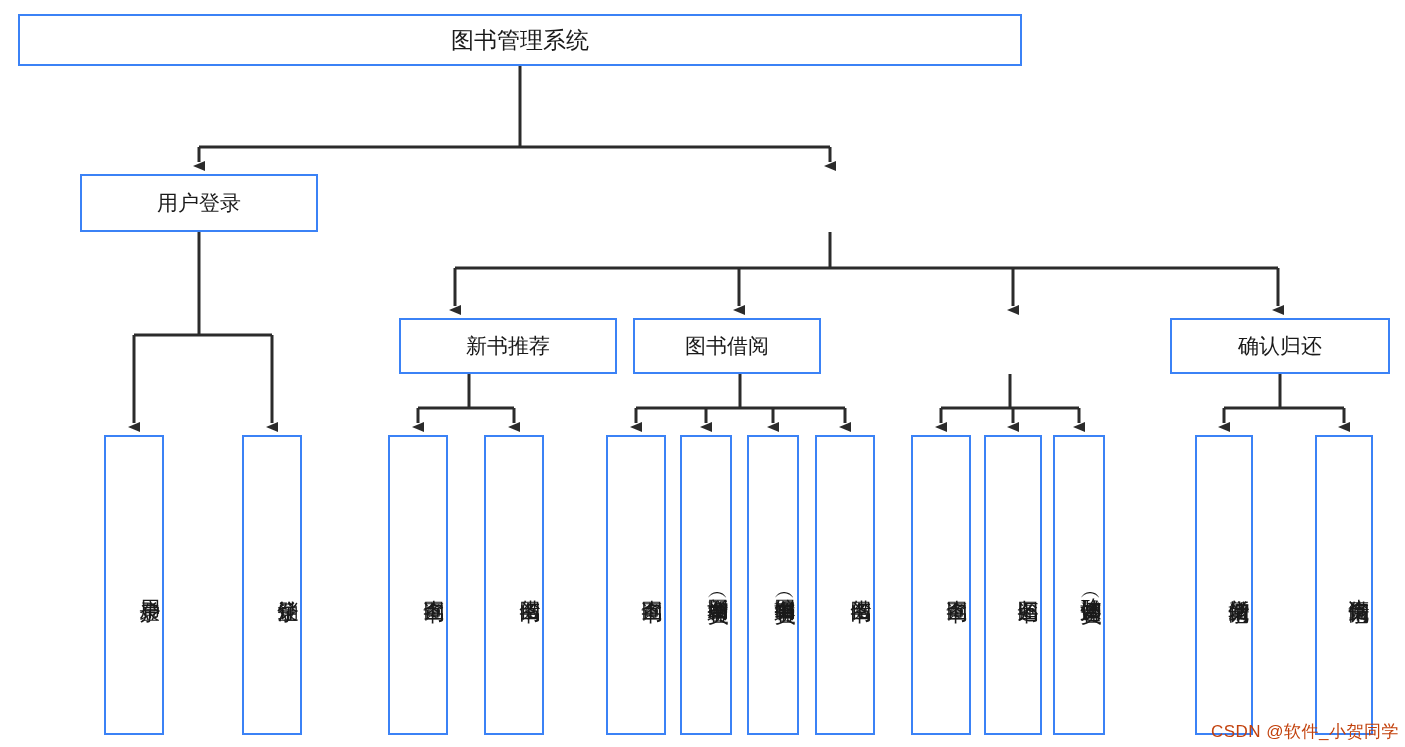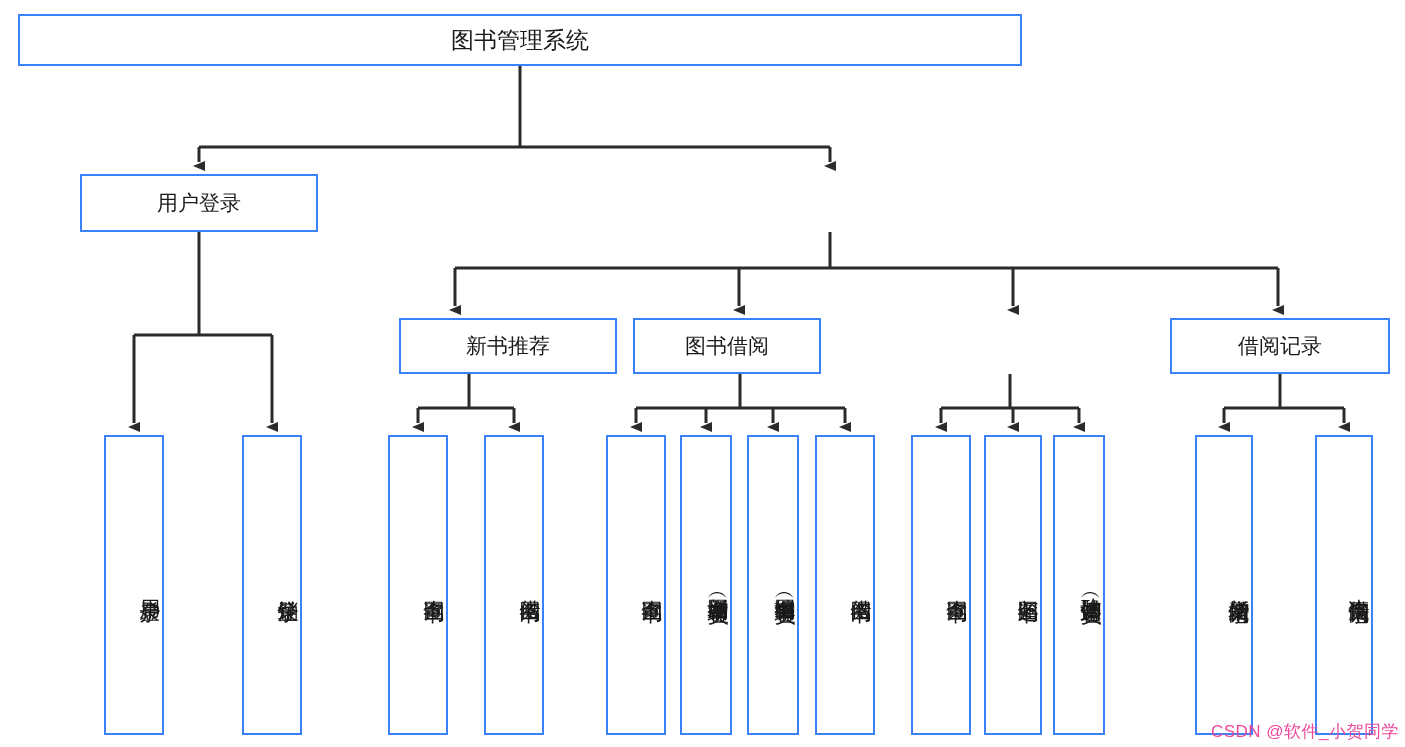--- a/index.html
+++ b/index.html
@@ -57,21 +57,21 @@
     white-space: nowrap;
   }
   .leaf.tall .leaf-text {
     margin-top: 0;
   }
   .watermark {
     position: absolute;
     right: 6px;
     bottom: 4px;
     font-size: 17px;
-    color: #ec4899;
+    color: #c2410c;
     letter-spacing: 0.5px;
     white-space: nowrap;
   }
 </style>
 </head>
 <body>
 
 <div id="canvas">
 
   <svg id="edges" viewBox="0 0 1405 747">
@@ -132,21 +132,21 @@
     <span>用户登录</span>
   </div>
 
   <div class="node level2" style="left:360px; top:318px; width:218px; height:56px;margin-left:39px;">
     <span>新书推荐</span>
   </div>
   <div class="node level2" style="left:633px; top:318px; width:188px; height:56px;">
     <span>图书借阅</span>
   </div>
   <div class="node level2" style="left:1170px; top:318px; width:220px; height:56px;">
-    <span>借阅记录</span>
+    <span>确认归还</span>
   </div>
 
   <div class="node leaf" style="left:104px; top:435px; width:60px; height:300px;">
     <span class="leaf-text">用户登录</span>
   </div>
   <div class="node leaf" style="left:242px; top:435px; width:60px; height:300px;">
     <span class="leaf-text">注销登录</span>
   </div>
 
   <div class="node leaf" style="left:388px; top:435px; width:60px; height:300px;">

